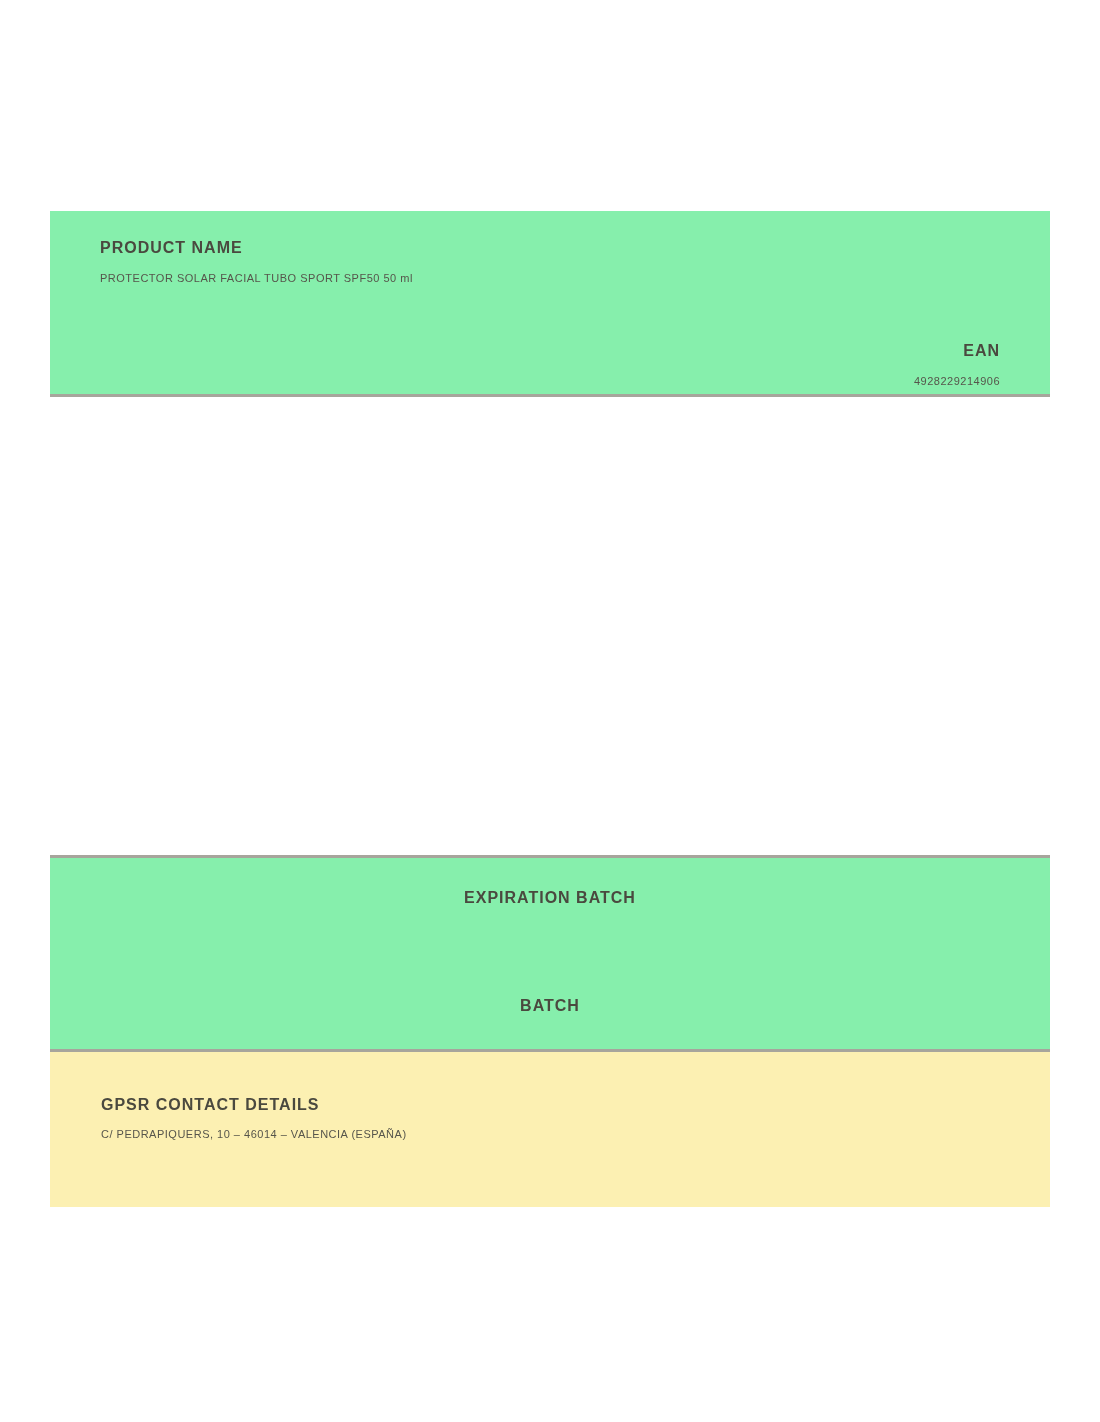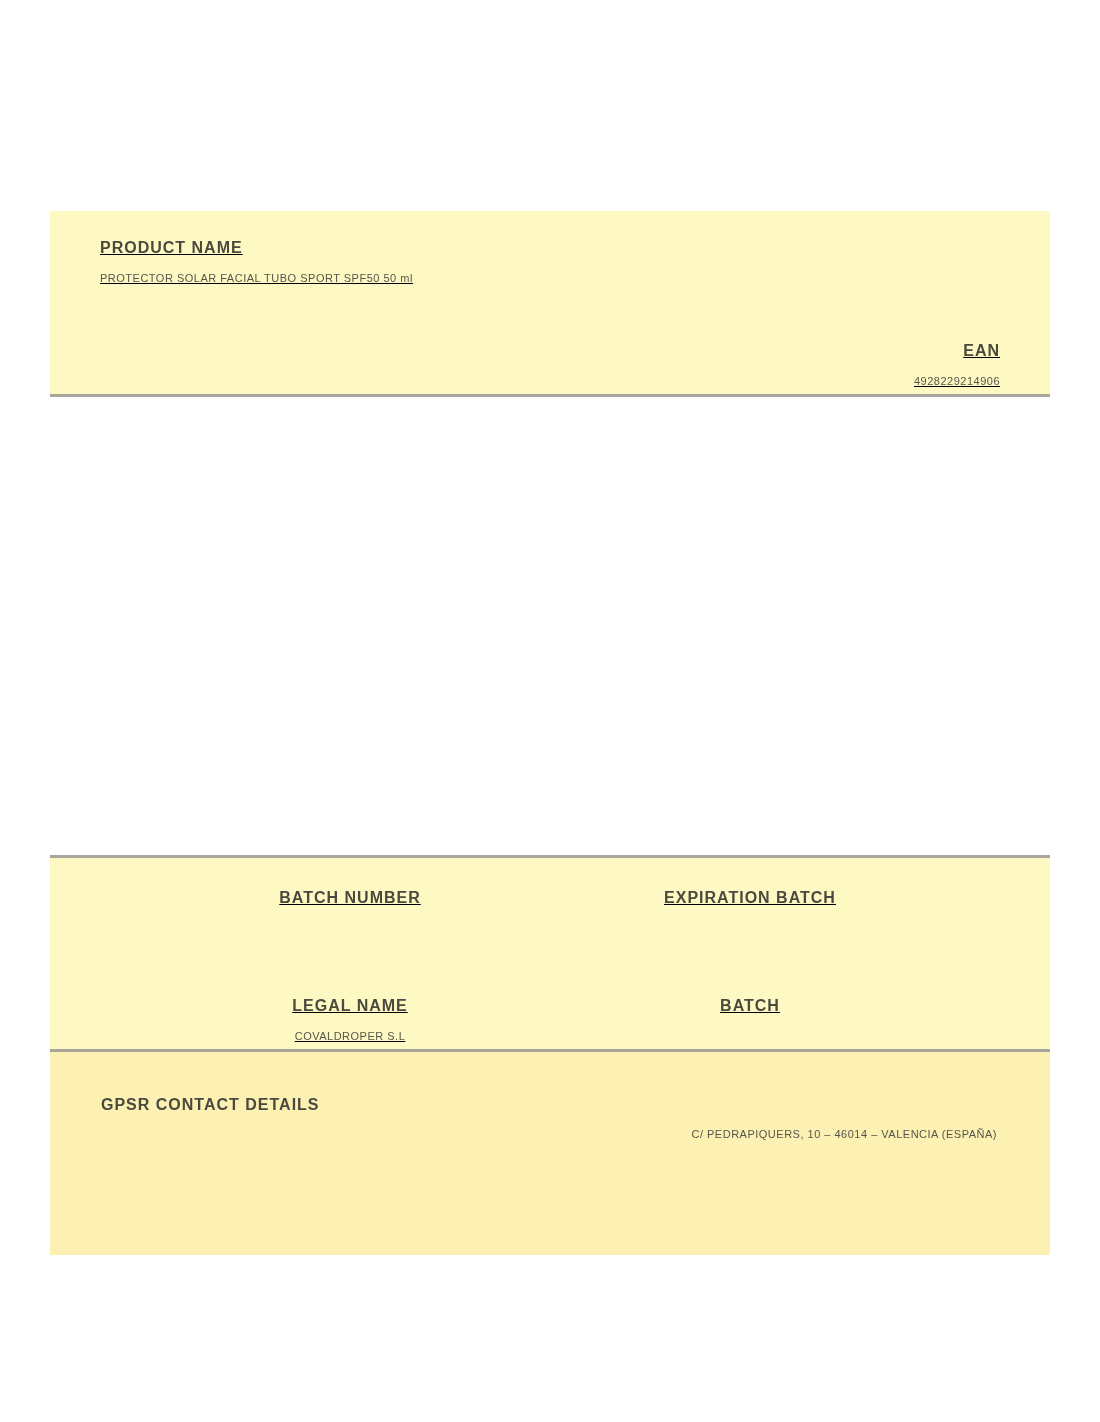--- a/index.html
+++ b/index.html
@@ -13,40 +13,40 @@
     width: 1100px;
     height: 1422px;
     overflow: hidden;
   }
   .panel {
     position: absolute;
     left: 50px;
     width: 1000px;
     box-sizing: border-box;
   }
-  .panel.cream { background: #fef9c3; text-decoration: underline; }
+  .panel.cream { background: #86efac; }
   .panel.yellow { background: #fcf0b2; }
 
   #product-panel {
     top: 211px;
     height: 186px;
     border-bottom: 3px solid #a7a59c;
     padding: 27px 50px 0 50px;
   }
   #batch-panel {
     top: 855px;
     height: 197px;
     border-top: 3px solid #a7a59c;
     border-bottom: 3px solid #a7a59c;
     display: flex;
     padding: 27px 100px 0 100px;
   }
   #gpsr-panel {
     top: 1052px;
-    height: 203px;
+    height: 155px;
     padding: 43px 53px 0 51px;
   }
 
   .label {
     font-weight: bold;
     font-size: 16px;
     letter-spacing: 1px;
     line-height: 19px;
     color: #4a493f;
   }
@@ -67,47 +67,41 @@
     text-align: center;
   }
   #batch-panel .label.row1 { margin-top: 3px; }
   #batch-panel .value-blank { height: 19px; }
   #batch-panel .label.row2 { margin-top: 70px; }
   #batch-panel .value { margin-top: 11px; }
 
   
   #gpsr-panel .address {
     margin-top: 10px;
-    text-align: right;
+    text-align: left;
   }
 </style>
 </head>
 <body>
 
 <main>
 
   <section id="product-panel" class="panel cream">
     <div class="field">
       <div class="label">PRODUCT NAME</div>
       <div class="value">PROTECTOR SOLAR FACIAL TUBO SPORT SPF50 50 ml</div>
     </div>
     <div class="field">
       <div class="label">EAN</div>
       <div class="value">4928229214906</div>
     </div>
   </section>
 
   <section id="batch-panel" class="panel cream">
     <div class="col">
-      <div class="label row1">BATCH NUMBER</div>
-      <div class="value-blank"></div>
-      <div class="label row2">LEGAL NAME</div>
-      <div class="value">COVALDROPER S.L</div>
-    </div>
-    <div class="col">
       <div class="label row1">EXPIRATION BATCH</div>
       <div class="value-blank"></div>
       <div class="label row2">BATCH</div>
     </div>
   </section>
 
   <section id="gpsr-panel" class="panel yellow">
     <div class="label">GPSR CONTACT DETAILS</div>
     <div class="value address">C/ PEDRAPIQUERS, 10 – 46014 – VALENCIA (ESPAÑA)</div>
   </section>

